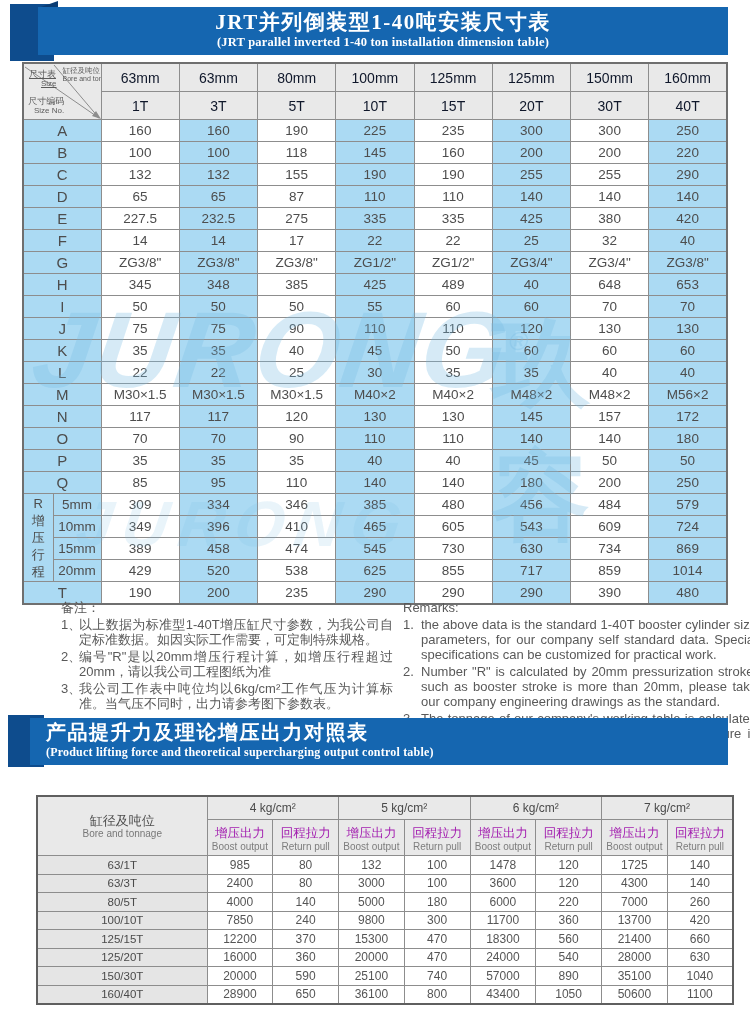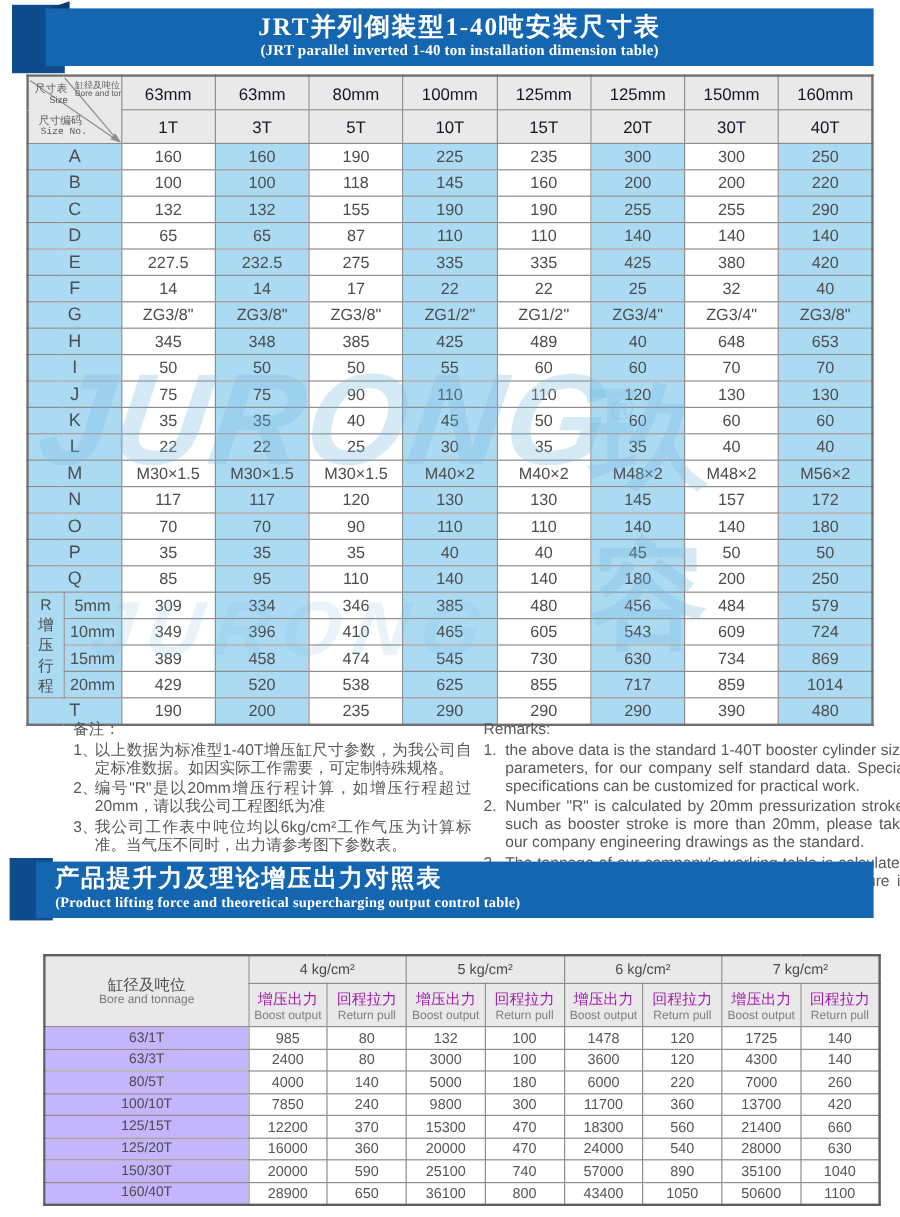--- a/index.html
+++ b/index.html
@@ -31,25 +31,25 @@
          font-size:13.5px;color:#4d4d4d;overflow:hidden;white-space:nowrap;}
   .t1 .hcell{background:#e9e9e9;height:27px;font-size:14px;color:#0f172a;margin-top:15px;}
   .t1 .lab{background:#abdaf3;font-size:15px;}
   .t1 .vw{background:#ffffff;}
   .t1 .vb{background:#abdaf3;}
   .t1 .sublab{background:#abdaf3;font-size:13.5px;}
   .t1 .rcell{background:#abdaf3;font-size:13px;line-height:17px;white-space:pre-line;padding:1px 0;}
   .corner{position:relative;background:#e9e9e9;padding:0;}
   .corner svg{position:absolute;left:0;top:0;}
   .cl{position:absolute;color:#5a5a5a;line-height:9px;}
-  .c-tl{top:6px;left:5px;font-size:9px;text-align:left;}
+  .c-tl{top:6px;left:5px;font-size:9px;text-align:left;text-decoration:underline;}
   .c-tl .sub{display:block;margin-left:12px;font-size:8px;}
   .c-tr{top:3px;right:2px;font-size:7.5px;text-align:right;width:36px;line-height:8px;}
   .c-tr .sub{display:block;font-size:7px;}
-  .c-bl{bottom:4px;left:4px;font-size:9px;text-align:center;font-family:Liberation Mono, monospace;}
+  .c-bl{bottom:4px;left:4px;font-size:9px;text-align:right;}
   .c-bl .sub{display:block;font-size:8px;margin-left:6px;}
 
   
   .wm{position:absolute;pointer-events:none;color:#79bde4;font-weight:bold;font-style:italic;z-index:5;}
   .wm1{top:225px;left:12px;font-size:108px;letter-spacing:2px;opacity:.30;transform:skewX(-8deg);}
   .wm1 .reg{font-size:26px;font-style:normal;vertical-align:super;}
   .wm2{top:238px;left:470px;font-size:98px;letter-spacing:22px;font-style:normal;opacity:.30;}
   .wm3{top:425px;left:55px;font-size:64px;letter-spacing:10px;opacity:.16;transform:skewX(-8deg);}
 
   
@@ -65,21 +65,21 @@
   
   .t2{position:absolute;top:795px;left:36px;width:698px;border:2px solid #5f5f5f;}
   .t2 td{border:1px solid #8d8d8d;text-align:center;padding:0;overflow:hidden;white-space:nowrap;}
   .t2 .fcorner{background:#e9e9e9;color:#4f4f4f;}
   .t2 .fcorner .zh{font-size:13px;line-height:15px;}
   .t2 .fcorner .en{font-size:10px;color:#787878;line-height:12px;}
   .t2 .gcell{background:#e9e9e9;height:22px;font-size:12px;color:#4a4a4a;}
   .t2 .scell{background:#e9e9e9;height:35px;}
   .t2 .szh{font-size:12.5px;line-height:15px;color:#a21caf;margin-top:2px;}
   .t2 .sen{font-size:10px;color:#7d7d7d;line-height:11px;}
-  .t2 .flab{background:#c4b5fd;height:17.5px;font-size:11.5px;color:#4a4a4a;}
+  .t2 .flab{background:#e5e5e5;height:17.5px;font-size:11.5px;color:#4a4a4a;}
   .t2 .fval{background:#fff;font-size:12px;color:#555;}
 </style>
 </head>
 <body>
 
 <div class="page">
 
   <div class="banner" id="b1">
     <div class="sq"></div>
     <div class="fold"></div>

